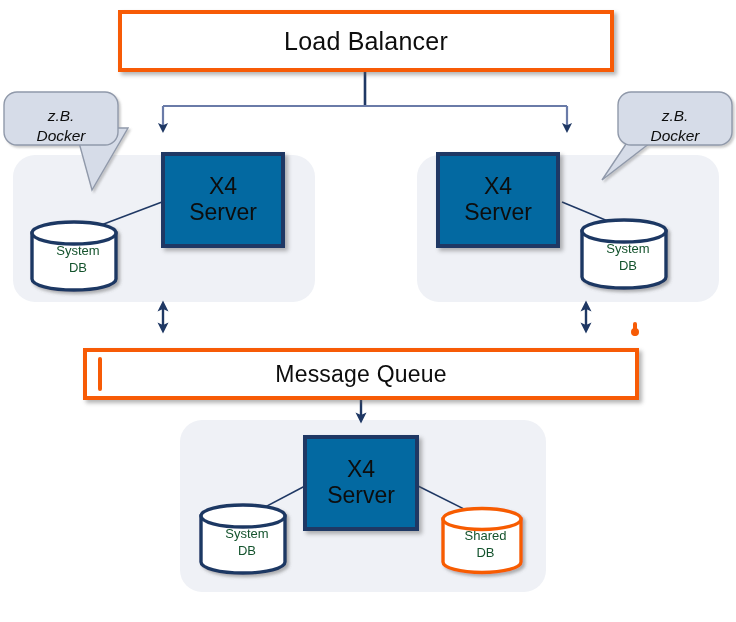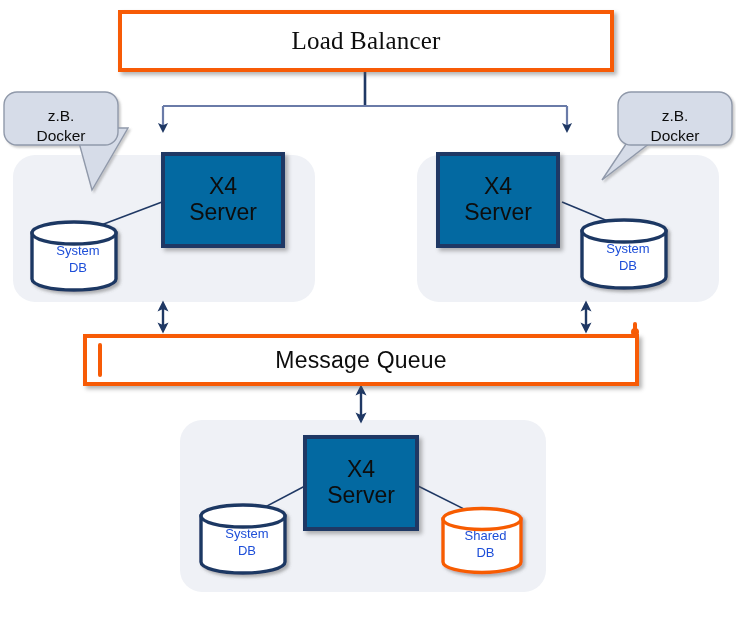--- a/index.html
+++ b/index.html
@@ -37,21 +37,20 @@
   
   .orange-box {
     background: #ffffff;
     border: 4px solid #F75B06;
     box-shadow: 3px 3px 4px rgba(90,90,90,0.45);
   }
   .lb-label {
     font-size: 25px;
     color: #0d0d0d;
     letter-spacing: 0.2px;
-    font-family: Liberation Serif, serif;
   }
   .mq-label {
     font-size: 23px;
     color: #0d0d0d;
     letter-spacing: 0.2px;
   }
   .mq-divider {
     position: absolute;
     left: 11px;
     top: 5px;
@@ -100,39 +99,40 @@
     position: absolute;
   }
   .db .db-text {
     position: absolute;
     left: 8px;
     right: 0;
     top: 52%;
     transform: translateY(-44%);
     text-align: center;
     font-size: 13px;
-    color: #1d4ed8;
+    color: #14532d;
     line-height: 1.25;
     pointer-events: none;
   }
 
   
   .callout {
     position: absolute;
   }
   .callout .callout-text {
     position: absolute;
     left: 0;
     right: 0;
     top: 14px;
     text-align: center;
     font-size: 15.5px;
     color: #0d0d0d;
     line-height: 1.3;
     pointer-events: none;
+    font-style: italic;
   }
 </style>
 </head>
 <body>
 
 <div id="canvas">
 
   <div class="panel" style="left:13px; top:155px; width:302px; height:147px;"></div>
   <div class="panel" style="left:417px; top:155px; width:302px; height:147px;"></div>
   <div class="panel" style="left:180px; top:420px; width:366px; height:172px;"></div>
@@ -260,18 +260,18 @@
   </div>
 
   <div class="node server-box" style="left:303px; top:435px; width:116px; height:96px;">
     <span class="server-label">X4</span>
     <span class="server-label">Server</span>
   </div>
 
   <div class="mq-stub" style="left:633px; top:322px;"></div>
   <div class="mq-knob" style="left:631px; top:328px;"></div>
 
-  <div class="node orange-box" style="left:83px; top:334px; width:556px; height:52px;">
+  <div class="node orange-box" style="left:83px; top:348px; width:556px; height:52px;">
     <div class="mq-divider"></div>
     <span class="mq-label">Message Queue</span>
   </div>
 
 </div>
 
 </body></html>

